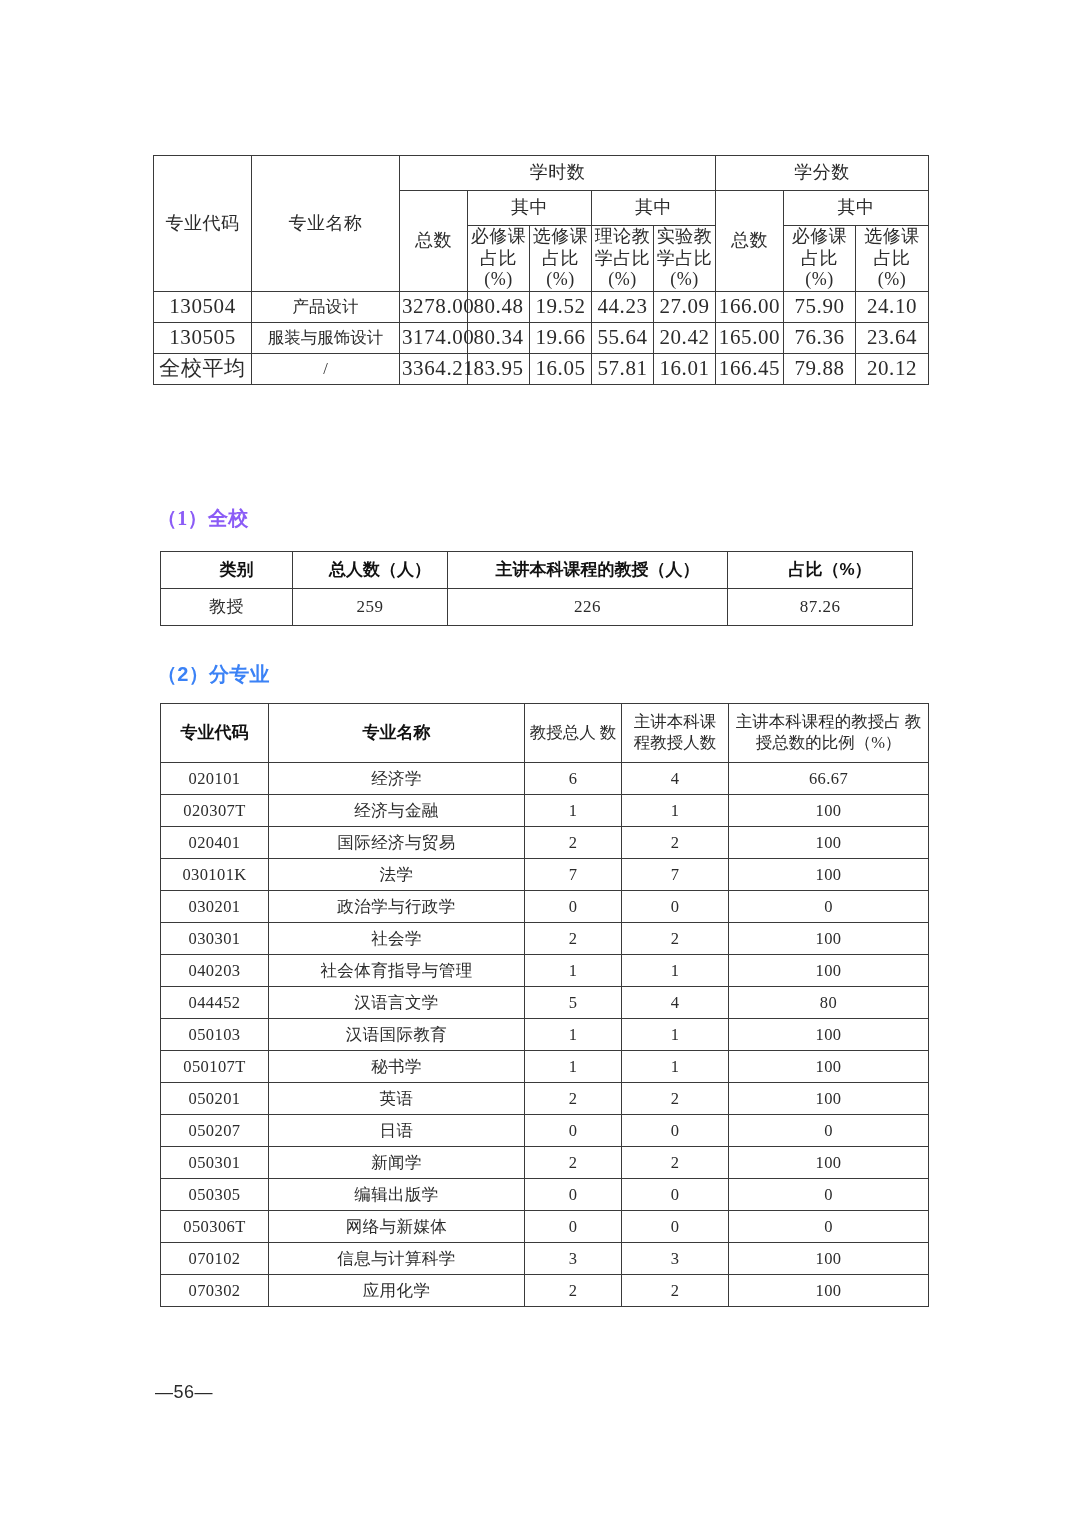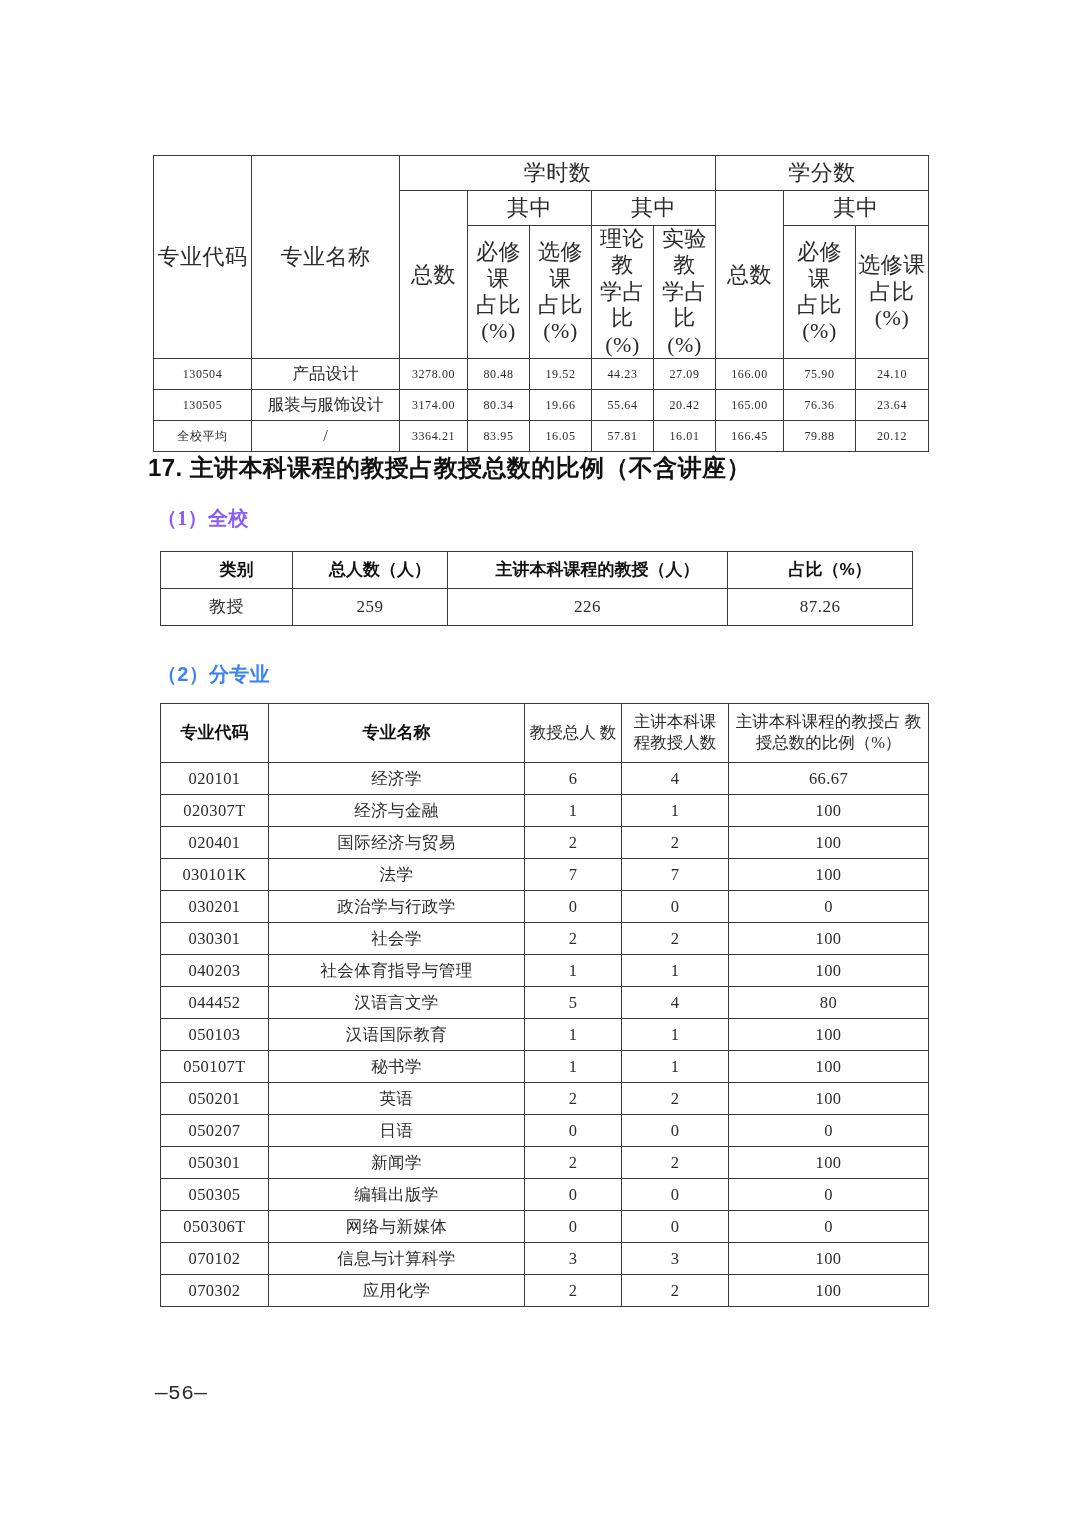--- a/index.html
+++ b/index.html
@@ -43,25 +43,25 @@
     position: absolute;
     left: 153px;
     top: 155px;
     width: 775px;
   }
   #table-hours {
     width: 775px;
     font-size: 16.5px;
   }
   #table-hours th {
-    font-size: 22px;
+    font-size: 18px;
     letter-spacing: 0.5px;
   }
   #table-hours td.num {
-    font-size: 12px;
+    font-size: 21px;
     letter-spacing: 0.6px;
     white-space: nowrap;
   }
   #table-hours .h-tall { height: 34px; }
   #table-hours .row-data td { height: 30px; }
   #table-hours .stack {
     display: block;
     line-height: 1.2;
   }
 
@@ -156,22 +156,22 @@
     height: 31px;
     font-size: 16.5px;
     letter-spacing: 0.4px;
   }
 
   
   .page-number {
     position: absolute;
     left: 155px;
     top: 1382px;
-    font-family: Liberation Mono, monospace;
-    font-size: 21px;
+    font-family: Liberation Sans, sans-serif;
+    font-size: 18px;
     color: #2b2b2b;
     letter-spacing: 0.5px;
     text-align: center;
   }
 </style>
 </head>
 <body>
 
 <div class="page">
 
@@ -271,21 +271,20 @@
           <td class="num">57.81</td>
           <td class="num">16.01</td>
           <td class="num">166.45</td>
           <td class="num">79.88</td>
           <td class="num">20.12</td>
         </tr>
       </tbody>
     </table>
   </div>
 
-  <div class="heading-main">17. 主讲本科课程的教授占教授总数的比例（不含讲座）</div>
   <div class="heading-sub1">（1）全校</div>
 
   <div id="table-school-wrap">
     <table id="table-school">
       <colgroup>
         <col style="width:132px">
         <col style="width:155px">
         <col style="width:280px">
         <col style="width:185px">
       </colgroup>

